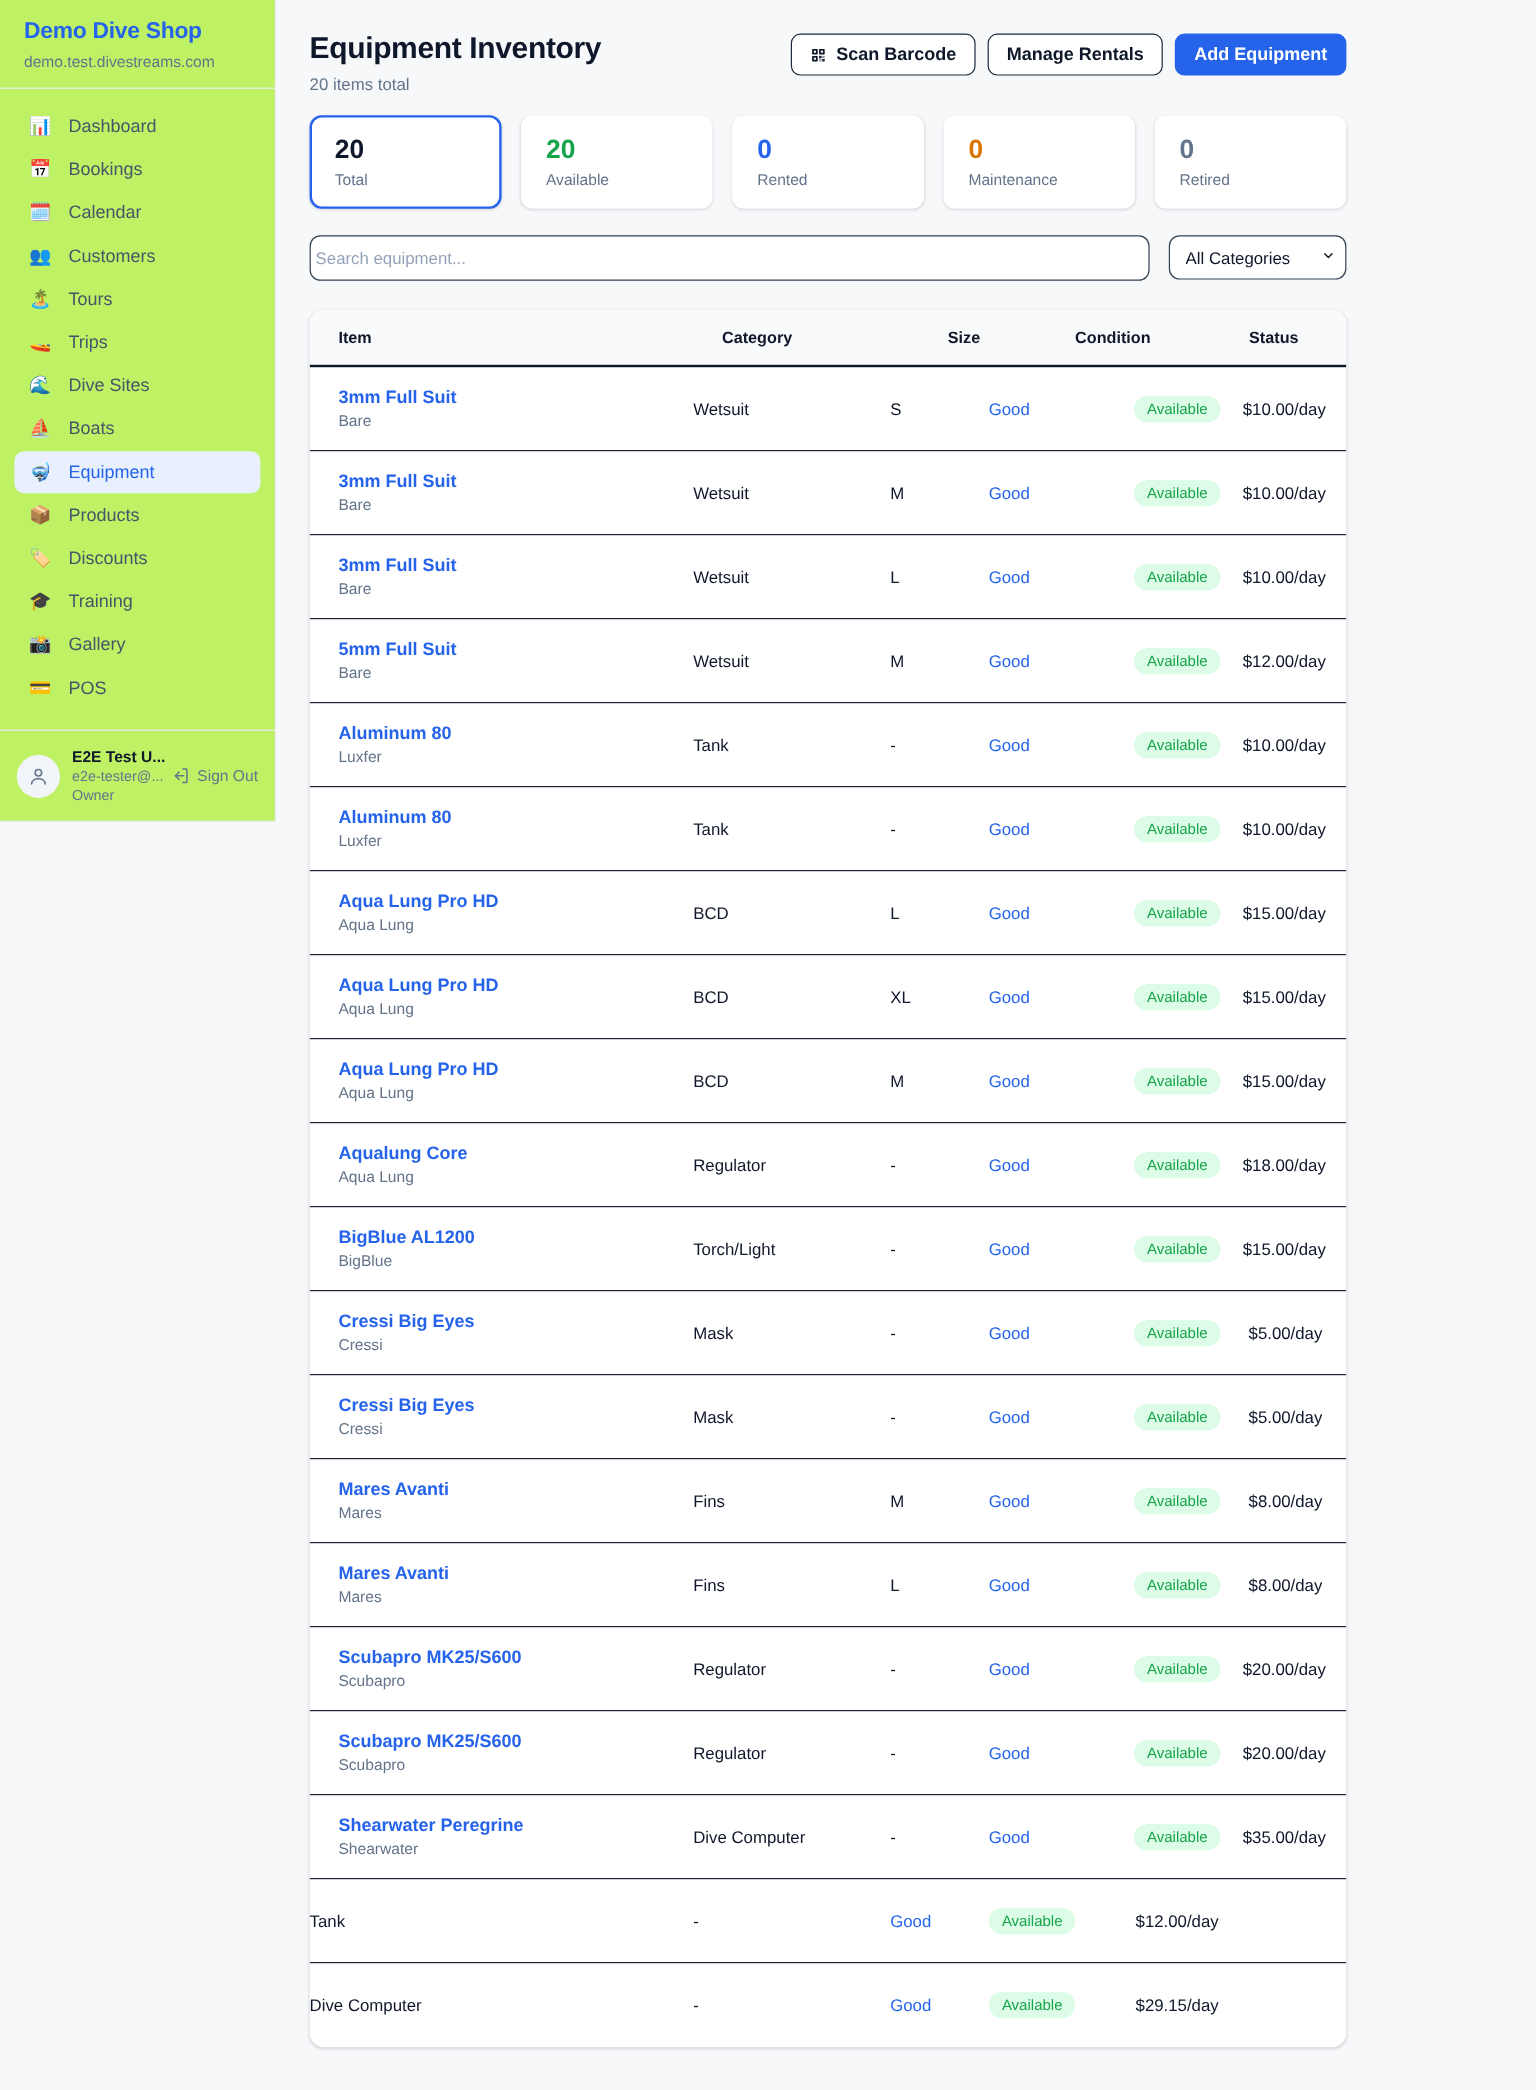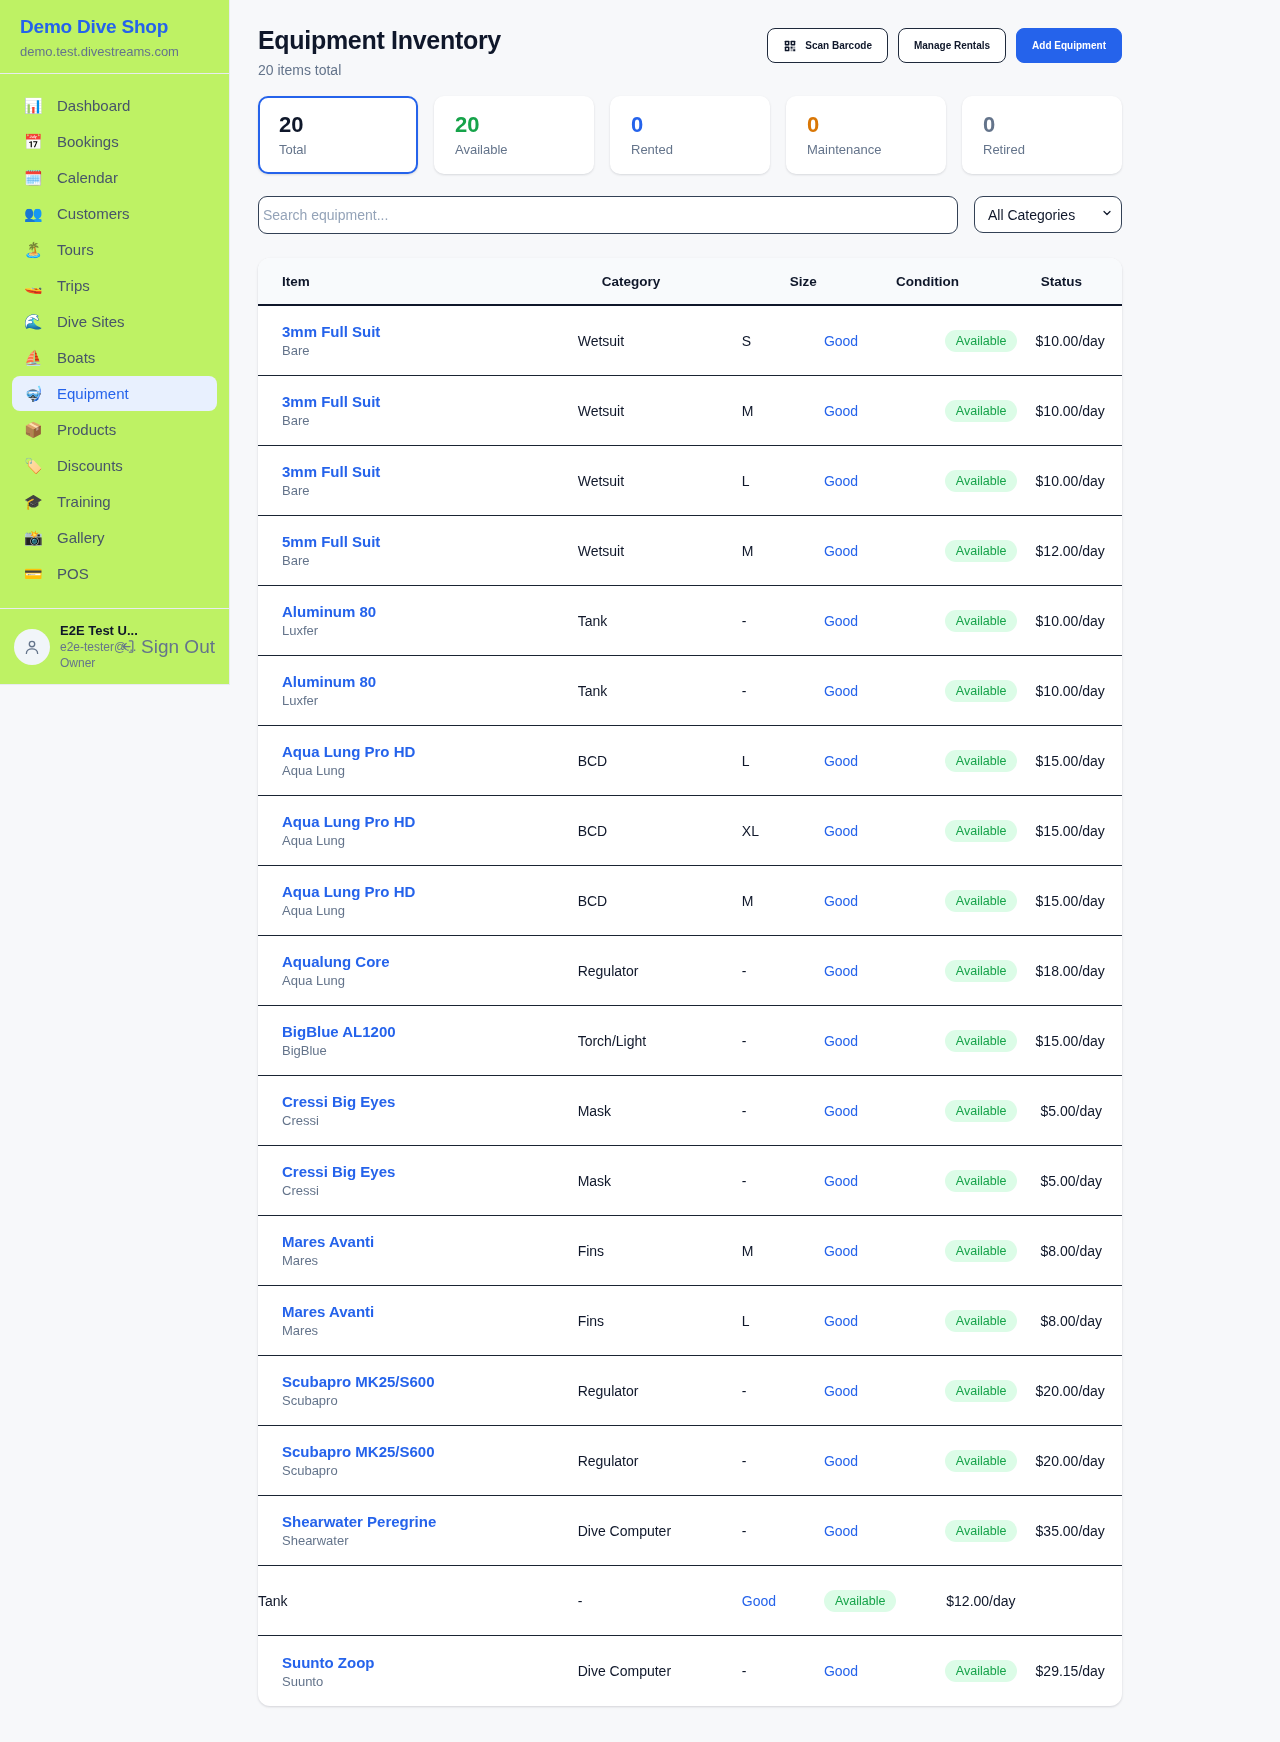--- a/index.html
+++ b/index.html
@@ -14,29 +14,29 @@
   .brand-sub { color:#64748b; font-size:13px; margin-top:6px; }
   nav { padding:14px 12px 16px; }
   .nav-item { display:flex; align-items:center; gap:13px; padding:9px 12px; border-radius:8px; color:#475569; font-size:15px; cursor:pointer; margin-bottom:1px; }
   .nav-item .nav-icon { width:20px; font-size:15px; line-height:1; text-align:center; }
   .nav-item.active { background:#e8f0fe; color:#2563eb; font-weight:500; }
   .user-footer { border-top:1px solid #e8ebf0; padding:14px 14px; display:flex; align-items:center; gap:10px; }
   .avatar { width:36px; height:36px; border-radius:50%; background:#f1f5f9; display:flex; align-items:center; justify-content:center; color:#64748b; flex-shrink:0; }
   .user-meta { min-width:0; }
   .user-name { font-size:13px; font-weight:700; color:#0f172a; white-space:nowrap; }
   .user-email, .user-role { font-size:12px; color:#64748b; margin-top:2px; white-space:nowrap; }
-  .signout { margin-left:auto; display:flex; align-items:center; gap:6px; background:none; border:none; color:#64748b; font-size:19px; font-family:inherit; cursor:pointer; flex-shrink:0; }
+  .signout { margin-left:auto; display:flex; align-items:center; gap:6px; background:none; border:none; color:#64748b; font-size:13px; font-family:inherit; cursor:pointer; flex-shrink:0; }
 
   
   main { width:864px; margin:26px 0 0 28px; }
   .page-head { display:flex; justify-content:space-between; align-items:flex-start; }
   .page-title { font-size:25px; font-weight:800; letter-spacing:-.3px; color:#0f172a; }
   .page-sub { font-size:14px; color:#64748b; margin-top:7px; }
   .head-actions { display:flex; gap:10px; margin-top:2px; }
-  .btn { display:flex; align-items:center; gap:8px; height:35px; padding:0 15px; border-radius:8px; font-size:10px; font-weight:600; font-family:inherit; cursor:pointer; }
+  .btn { display:flex; align-items:center; gap:8px; height:35px; padding:0 15px; border-radius:8px; font-size:15px; font-weight:600; font-family:inherit; cursor:pointer; }
   .btn-outline { background:#fff; border:1px solid #1e293b; color:#0f172a; }
   .btn-primary { background:#2563eb; border:1px solid #2563eb; color:#fff; }
 
   .stats { display:flex; gap:16px; margin-top:18px; }
   .stat-card { flex:1; background:#fff; border-radius:10px; padding:15px 19px; border:2px solid transparent; box-shadow:0 1px 2px rgba(16,24,40,.06),0 1px 3px rgba(16,24,40,.08); cursor:pointer; }
   .stat-card.selected { border-color:#2563eb; }
   .stat-value { font-size:22px; font-weight:700; line-height:1.1; }
   .stat-label { font-size:13px; color:#64748b; margin-top:5px; }
 
   .filters { display:flex; gap:16px; margin-top:22px; }
@@ -431,24 +431,20 @@
             <div class="c right">$35.00/day</div>
           </div>
           <div class="trow grid-cols">
             <div class="c">Tank</div>
             <div class="c">-</div>
             <div class="c cond-link">Good</div>
             <div class="c"><span class="pill">Available</span></div>
             <div class="c right">$12.00/day</div>
           </div>
           <div class="trow grid-cols">
-            <div class="c c-item">
-              <div class="item-name">Suunto Zoop</div>
-              <div class="item-brand">Suunto</div>
-            </div>
             <div class="c">Dive Computer</div>
             <div class="c">-</div>
             <div class="c cond-link">Good</div>
             <div class="c"><span class="pill">Available</span></div>
             <div class="c right">$29.15/day</div>
           </div>
         </div>
     </div>
   </main>
 </div>

